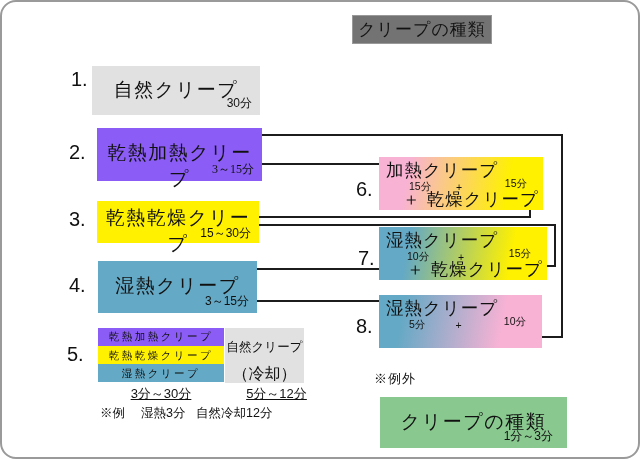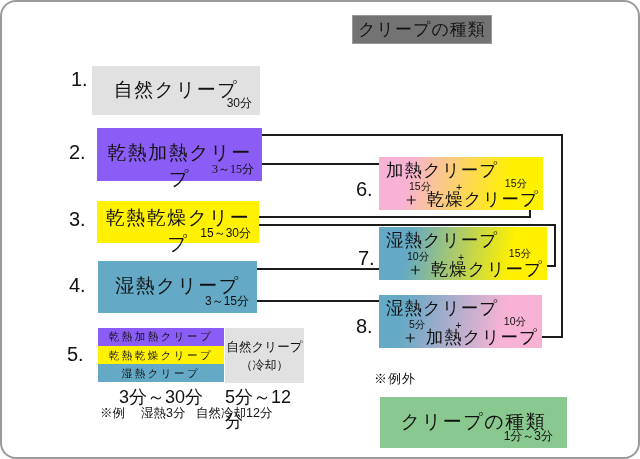--- a/index.html
+++ b/index.html
@@ -30,22 +30,22 @@
   .combo.c8{background:linear-gradient(100deg,#64a9c5 15%,#f8b2d4 75%);}
   .combo .l1{position:absolute;left:7px;top:1px;font-size:17.5px;letter-spacing:1px;}
   .combo .t1{position:absolute;left:30px;top:23px;font-size:10.5px;}
   .combo .plus{position:absolute;left:47%;top:24px;font-size:10.5px;}
   .combo .t2{position:absolute;right:16px;top:20px;font-size:10.5px;}
   .combo .l2{position:absolute;right:4px;top:30px;font-size:17.5px;letter-spacing:1px;}
   .row{position:absolute;left:96px;width:126px;height:18px;
        font-size:10.5px;letter-spacing:2.5px;text-align:center;line-height:18px;}
   .side-box{position:absolute;left:223px;top:326px;width:79px;height:55px;background:#e1e1e1;text-align:center;}
   .side-box .sl{display:block;font-size:12.5px;margin-top:11px;letter-spacing:0;}
-  .side-box .sl2{display:block;font-size:12px;margin-top:1px;}
-  .small-dur{position:absolute;font-size:18px;}
+  .side-box .sl2{display:block;font-size:16px;margin-top:8px;}
+  .small-dur{position:absolute;font-size:13px;text-decoration:underline;}
   .note{position:absolute;font-size:12.5px;}
   .exc-label{position:absolute;left:372px;top:368px;font-size:13px;letter-spacing:1px;}
 </style>
 </head>
 <body>
 
 <div class="stage">
 
   <div class="line h2" style="left:258px;top:132px;width:303px;"></div>
   <div class="line w2" style="left:559px;top:132px;height:204px;"></div>
@@ -93,21 +93,21 @@
   <div class="row bg-pink" style="top:326px;">乾熱加熱クリープ</div>
   <div class="row bg-yellow" style="top:344px;">乾熱乾燥クリープ</div>
   <div class="row bg-blue" style="top:362px;">湿熱クリープ</div>
 
   <div class="side-box">
     <span class="sl">自然クリープ</span>
     <span class="sl2">（冷却）</span>
   </div>
 
   <div class="small-dur" style="left:96px;top:383px;width:126px;text-align:center;">3分～30分</div>
-  <div class="small-dur" style="left:223px;top:383px;width:79px;text-align:left;">5分～12分</div>
+  <div class="small-dur" style="left:235px;top:383px;width:79px;text-align:center;">5分～12分</div>
 
   <div class="note" style="left:98px;top:403px;">※例</div>
   <div class="note" style="left:139px;top:403px;">湿熱3分</div>
   <div class="note" style="left:194px;top:403px;">自然冷却12分</div>
 
   <div class="combo c6" style="left:377px;top:155px;width:164px;height:53px;">
     <span class="l1">加熱クリープ</span>
     <span class="t1">15分</span>
     <span class="plus">+</span>
     <span class="t2">15分</span>
@@ -120,21 +120,20 @@
     <span class="plus">+</span>
     <span class="t2">15分</span>
     <span class="l2">＋ 乾燥クリープ</span>
   </div>
 
   <div class="combo c8" style="left:377px;top:293px;width:163px;height:53px;">
     <span class="l1">湿熱クリープ</span>
     <span class="t1">5分</span>
     <span class="plus">+</span>
     <span class="t2">10分</span>
-    <span class="l2">＋ 加熱クリープ</span>
   </div>
 
   <div class="exc-label">※例外</div>
   <div class="box bg-green" style="left:378px;top:395px;width:187px;height:51px;">
     <span class="lbl" style="margin-top:12px;">クリープの種類</span>
     <span class="dur" style="right:14px;">1分～3分</span>
   </div>
 
 </div>
 

